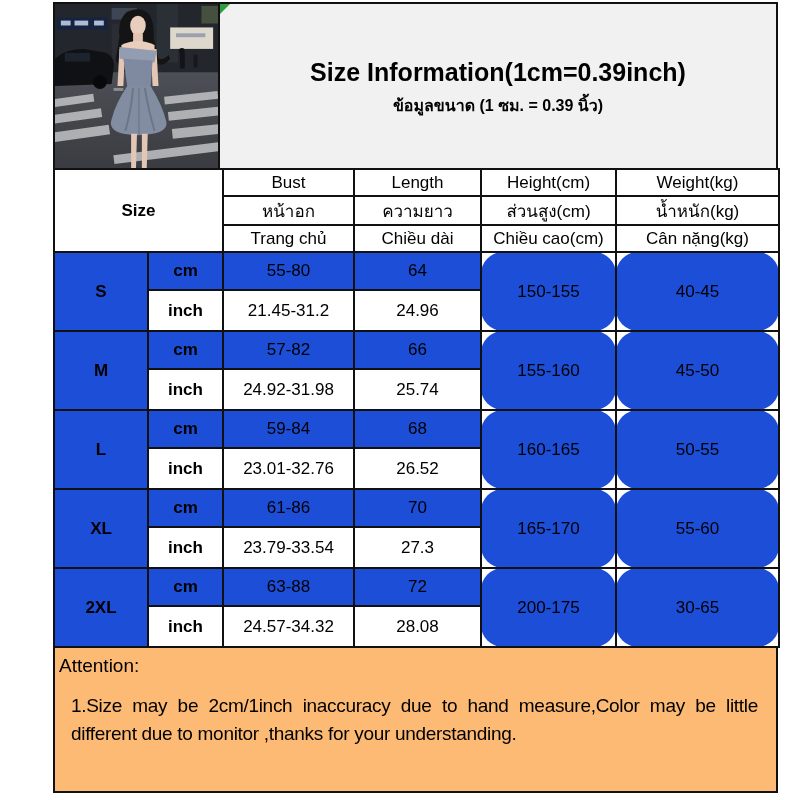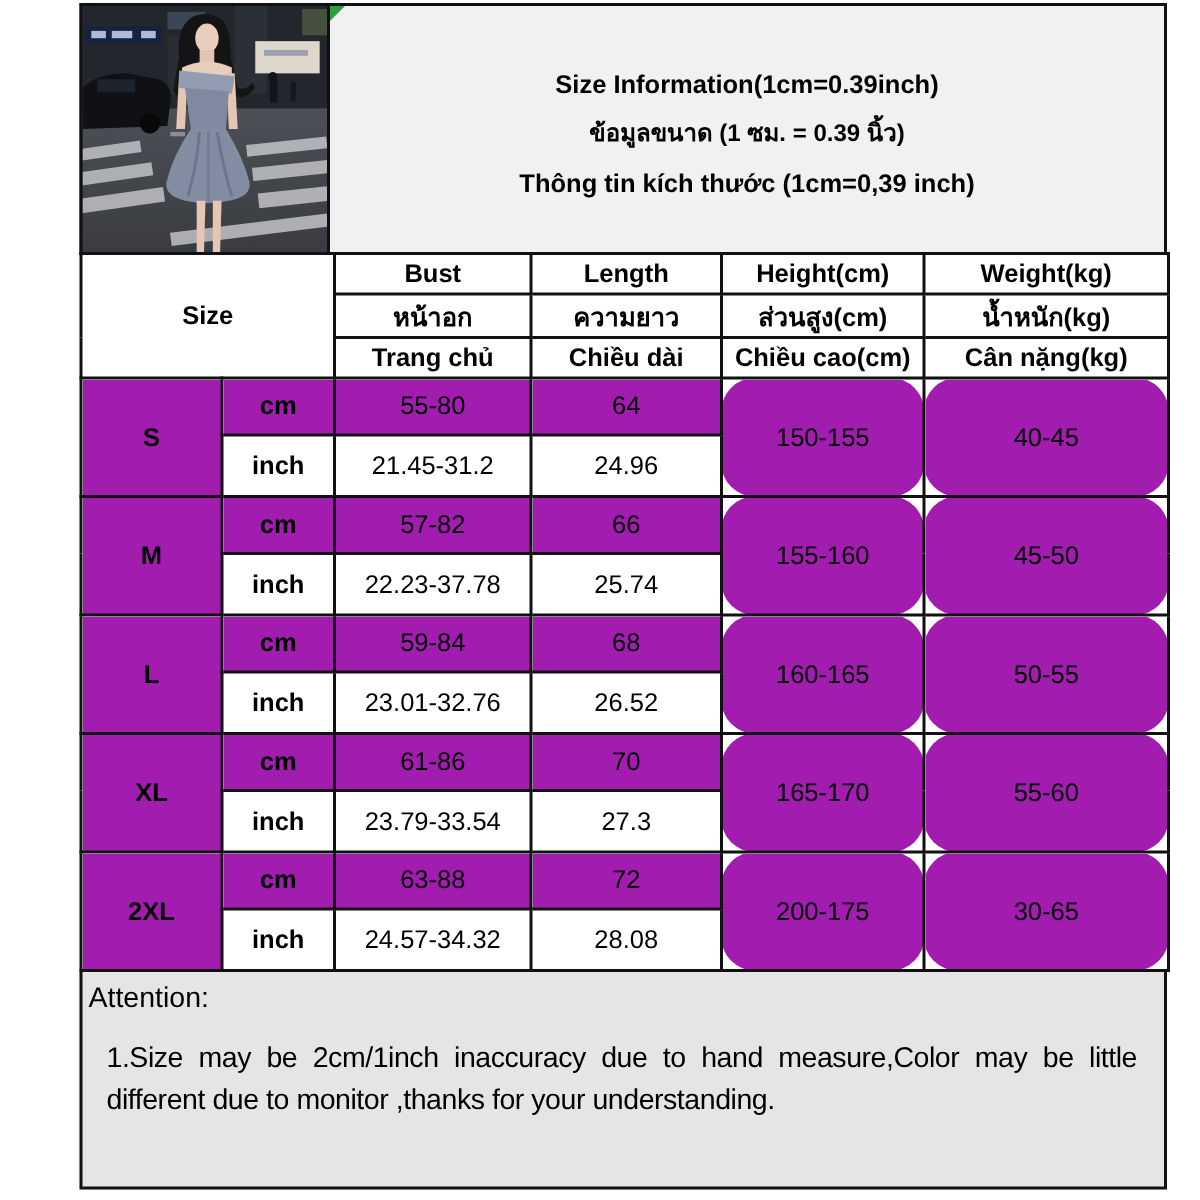--- a/index.html
+++ b/index.html
@@ -17,44 +17,44 @@
     box-sizing:border-box;overflow:hidden;background:#2c2f35;
   }
   .photo-cell svg{display:block;width:100%;height:100%;}
   .title-cell{
     flex:1;border:2px solid #111;border-left:none;box-sizing:border-box;
     background:#f1f1f1;position:relative;
     display:flex;flex-direction:column;justify-content:center;align-items:center;
     row-gap:2px;padding-top:6px;
   }
   .corner-triangle{position:absolute;top:0;left:0;}
-  .title-line{font-weight:700;font-size:17px;line-height:31px;text-align:center;}
+  .title-line{font-weight:700;font-size:25px;line-height:31px;text-align:center;}
   .title-line.thai{font-size:16px;}
 
   
   table.size-table{
     border-collapse:collapse;table-layout:fixed;width:725px;margin-top:-2px;
   }
   table.size-table td{
     border:2px solid #111;box-sizing:border-box;text-align:center;
     vertical-align:middle;font-size:17px;padding:0 2px;overflow:hidden;
     background:#fff;
   }
-  td.hdr{background:#d9d9d9;font-weight:700;height:27px;border-radius:13px;}
+  td.hdr{background:#d9d9d9;font-weight:400;height:27px;border-radius:13px;}
   td.size-big{background:#d9d9d9;font-weight:700;font-size:29px;}
   td.size-letter{background:#d9d9d9;font-weight:700;font-size:19px;}
   td.unit{font-weight:700;}
-  tr.row-cm td{background:#a21caf;height:38px;}
+  tr.row-cm td{background:#1d4ed8;height:38px;}
   tr.row-inch td{background:#ffffff;height:41px;}
   td.span2{background:#f1f1f1;border-radius:22px;}
 
   
   .attention-box{
     border:2px solid #111;box-sizing:border-box;margin-top:-2px;height:147px;
-    background:#e5e5e5;padding:4px 6px 8px 4px;
+    background:#fdba74;padding:4px 6px 8px 4px;
   }
   .attention-box .att-heading{font-size:19px;line-height:28px;}
   .attention-box p{
     margin:12px;font-size:19px;line-height:28px;letter-spacing:-0.3px;
     text-align:justify;
   }
   .attention-box p.no-just{text-align:left;}
 </style>
 </head>
 <body>
@@ -127,21 +127,20 @@
         <path d="M89,133 L95,133 L94,168 L89,168 Z" fill="#e4c6b5"></path>
       </svg>
     </div>
 
     <div class="title-cell">
       <svg class="corner-triangle" width="10" height="10">
         <polygon points="0,0 10,0 0,10" fill="#2e9e43"></polygon>
       </svg>
       <div class="title-line">Size Information(1cm=0.39inch)</div>
       <div class="title-line thai">ข้อมูลขนาด (1 ซม. = 0.39 นิ้ว)</div>
-      <div class="title-line">Thông tin kích thước (1cm=0,39 inch)</div>
     </div>
   </div>
 
   <table class="size-table">
     <colgroup>
       <col style="width:94px">
         <col style="width:75px">
         <col style="width:131px">
       <col style="width:127px">
         <col style="width:135px">
@@ -186,21 +185,21 @@
       <tr class="row-cm">
         <td class="size-letter" rowspan="2">M</td>
         <td class="unit">cm</td>
         <td>57-82</td>
         <td>66</td>
         <td class="span2" rowspan="2">155-160</td>
         <td class="span2" rowspan="2">45-50</td>
       </tr>
       <tr class="row-inch">
         <td class="unit">inch</td>
-        <td>22.23-37.78</td>
+        <td>24.92-31.98</td>
         <td>25.74</td>
       </tr>
 
       <tr class="row-cm">
         <td class="size-letter" rowspan="2">L</td>
         <td class="unit">cm</td>
         <td>59-84</td>
         <td>68</td>
         <td class="span2" rowspan="2">160-165</td>
         <td class="span2" rowspan="2">50-55</td>

